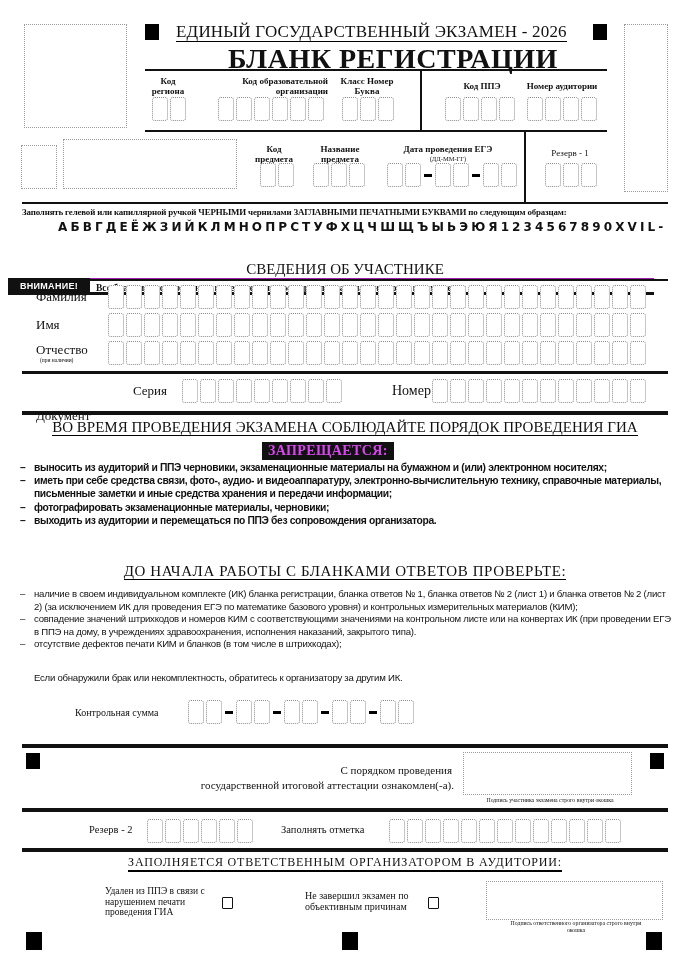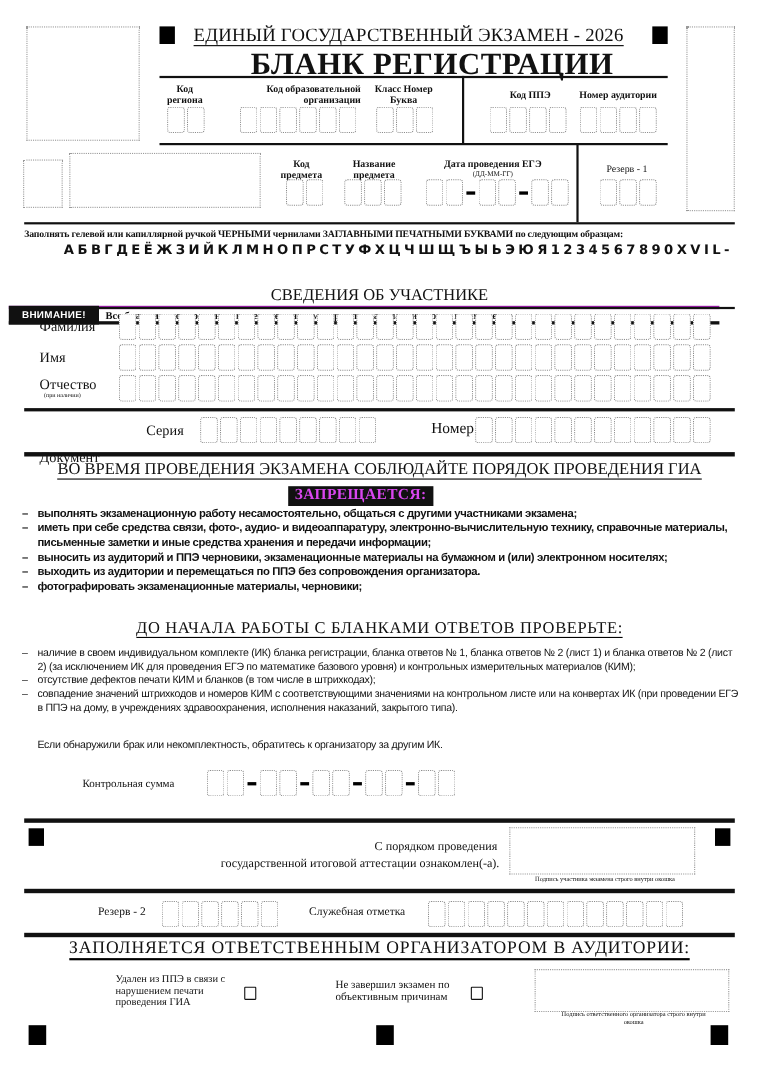--- a/index.html
+++ b/index.html
@@ -110,59 +110,58 @@
 <div class="abs" style="left:392px;top:383px;font-size:14px;">Номер</div>
 <div class="cells" style="left:432px;top:379px;"><span class="cell"></span><span class="cell"></span><span class="cell"></span><span class="cell"></span><span class="cell"></span><span class="cell"></span><span class="cell"></span><span class="cell"></span><span class="cell"></span><span class="cell"></span><span class="cell"></span><span class="cell"></span></div>
 
 <div class="hline" style="left:22px;top:411px;width:646px;height:4px;"></div>
 
 <div class="sectionhead" style="left:22px;top:418px;width:646px;">
   <span style="border-bottom:1px solid #000;">ВО ВРЕМЯ ПРОВЕДЕНИЯ ЭКЗАМЕНА СОБЛЮДАЙТЕ ПОРЯДОК ПРОВЕДЕНИЯ ГИА</span>
 </div>
 <div class="forbid-badge">ЗАПРЕЩАЕТСЯ:</div>
 <div class="list forbid-list">
-    <div class="li">выполнять экзаменационную работу несамостоятельно, общаться с другими участниками экзамена;</div>
+    <div class="li">выносить из аудиторий и ППЭ черновики, экзаменационные материалы на бумажном и (или) электронном носителях;</div>
     <div class="li">иметь при себе средства связи, фото-, аудио- и видеоаппаратуру, электронно-вычислительную технику, справочные материалы, письменные заметки и иные средства хранения и передачи информации;</div>
-    <div class="li">выносить из аудиторий и ППЭ черновики, экзаменационные материалы на бумажном и (или) электронном носителях;</div>
+    <div class="li">фотографировать экзаменационные материалы, черновики;</div>
     <div class="li">выходить из аудитории и перемещаться по ППЭ без сопровождения организатора.</div>
-    <div class="li">фотографировать экзаменационные материалы, черновики;</div>
   </div>
 
 <div class="sectionhead" style="left:22px;top:562px;width:646px;letter-spacing:0.6px;">
   <span style="border-bottom:1px solid #000;">ДО НАЧАЛА РАБОТЫ С БЛАНКАМИ ОТВЕТОВ ПРОВЕРЬТЕ:</span>
 </div>
 <div class="list check-list">
     <div class="li">наличие в своем индивидуальном комплекте (ИК) бланка регистрации, бланка ответов № 1, бланка ответов № 2 (лист 1) и бланка ответов № 2 (лист 2) (за исключением ИК для проведения ЕГЭ по математике базового уровня) и контрольных измерительных материалов (КИМ);</div>
+    <div class="li">совпадение значений штрихкодов и номеров КИМ с соответствующими значениями на контрольном листе или на конвертах ИК (при проведении ЕГЭ в ППЭ на дому, в учреждениях здравоохранения, исполнения наказаний, закрытого типа).</div>
     <div class="li">отсутствие дефектов печати КИМ и бланков (в том числе в штрихкодах);</div>
-    <div class="li">совпадение значений штрихкодов и номеров КИМ с соответствующими значениями на контрольном листе или на конвертах ИК (при проведении ЕГЭ в ППЭ на дому, в учреждениях здравоохранения, исполнения наказаний, закрытого типа).</div>
   </div>
 <div class="abs sans" style="left:34px;top:672px;font-size:9.6px;letter-spacing:-0.25px;">Если обнаружили брак или некомплектность, обратитесь к организатору за другим ИК.</div>
 
 <div class="abs" style="left:75px;top:707px;font-size:10px;text-align:right;">Контрольная сумма</div>
 <div class="cells" style="left:188px;top:700px;"><span class="cell"></span><span class="cell"></span><span class="dash"></span><span class="cell"></span><span class="cell"></span><span class="dash"></span><span class="cell"></span><span class="cell"></span><span class="dash"></span><span class="cell"></span><span class="cell"></span><span class="dash"></span><span class="cell"></span><span class="cell"></span></div>
 
 <div class="hline" style="left:22px;top:744px;width:646px;height:4px;"></div>
 
 <div class="marker" style="left:26px;top:753px;"></div>
 <div class="marker" style="left:650px;top:753px;"></div>
 <div class="abs" style="left:200px;top:764px;width:252px;text-align:right;font-size:11px;">С порядком проведения</div>
 <div class="abs" style="left:160px;top:779px;width:294px;text-align:right;font-size:11px;">государственной итоговой аттестации ознакомлен(-а).</div>
 <div class="dotbox" style="left:463px;top:752px;width:169px;height:43px;"></div>
 <div class="abs" style="left:445px;top:797px;width:210px;text-align:center;font-size:5.8px;">Подпись участника экзамена строго внутри окошка</div>
 
 <div class="hline" style="left:22px;top:808px;width:646px;height:4px;"></div>
 
 <div class="abs" style="left:89px;top:824px;font-size:10.5px;">Резерв - 2</div>
 <div class="cells" style="left:147px;top:819px;"><span class="cell"></span><span class="cell"></span><span class="cell"></span><span class="cell"></span><span class="cell"></span><span class="cell"></span></div>
-<div class="abs" style="left:281px;top:824px;font-size:10.5px;">Служебная отметка</div>
+<div class="abs" style="left:281px;top:824px;font-size:10.5px;">Заполнять отметка</div>
 <div class="cells" style="left:389px;top:819px;"><span class="cell"></span><span class="cell"></span><span class="cell"></span><span class="cell"></span><span class="cell"></span><span class="cell"></span><span class="cell"></span><span class="cell"></span><span class="cell"></span><span class="cell"></span><span class="cell"></span><span class="cell"></span><span class="cell"></span></div>
 
 <div class="hline" style="left:22px;top:848px;width:646px;height:4px;"></div>
 
-<div class="sectionhead" style="left:22px;top:853px;width:646px;font-size:16px;letter-spacing:0.8px;">
+<div class="sectionhead" style="left:22px;top:853px;width:646px;font-size:12px;letter-spacing:0.8px;">
   <span style="border-bottom:2px solid #000;padding-bottom:1px;">ЗАПОЛНЯЕТСЯ ОТВЕТСТВЕННЫМ ОРГАНИЗАТОРОМ В АУДИТОРИИ:</span>
 </div>
 
 <div class="abs" style="left:105px;top:886px;width:108px;font-size:9.5px;line-height:10.5px;">Удален из ППЭ в связи с нарушением печати проведения ГИА</div>
 <div class="checkbox" style="left:222px;top:897px;"></div>
 <div class="abs" style="left:305px;top:891px;width:118px;font-size:10px;line-height:10.5px;">Не завершил экзамен по объективным причинам</div>
 <div class="checkbox" style="left:428px;top:897px;"></div>
 <div class="dotbox" style="left:486px;top:881px;width:177px;height:39px;"></div>
 <div class="abs" style="left:505px;top:920px;width:142px;text-align:center;font-size:5.8px;line-height:7px;">Подпись ответственного организатора строго внутри окошка</div>
 

